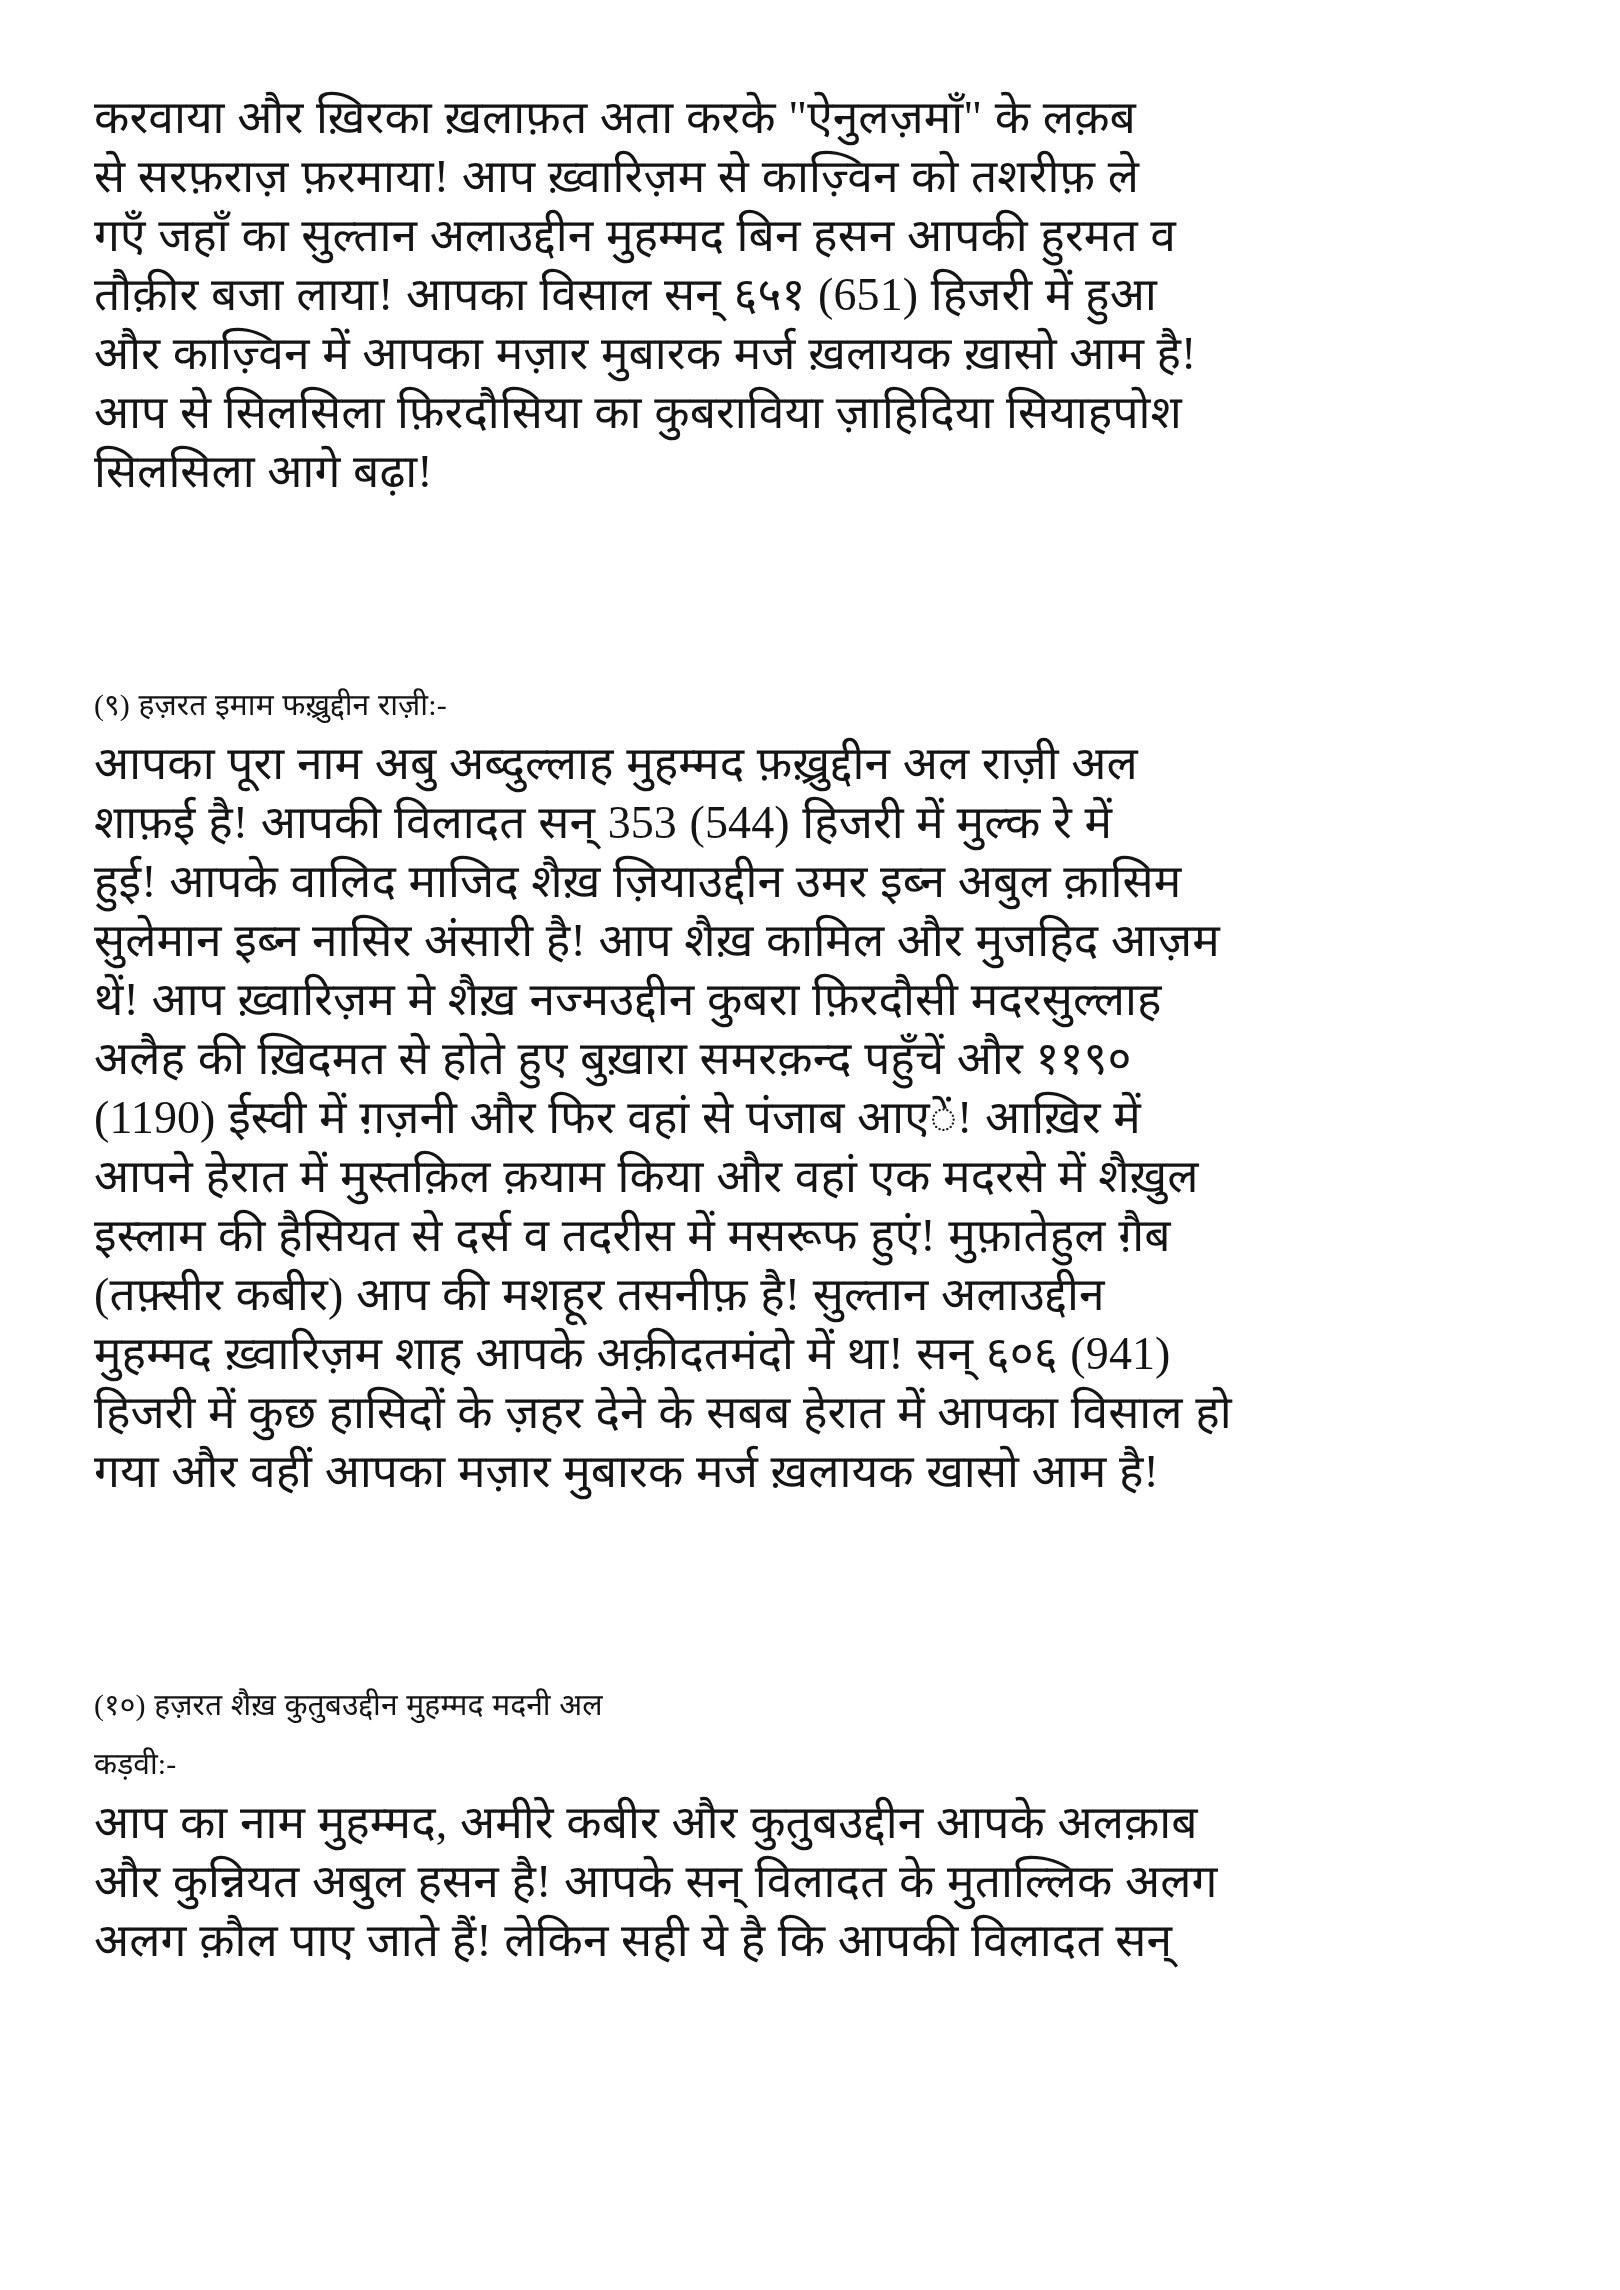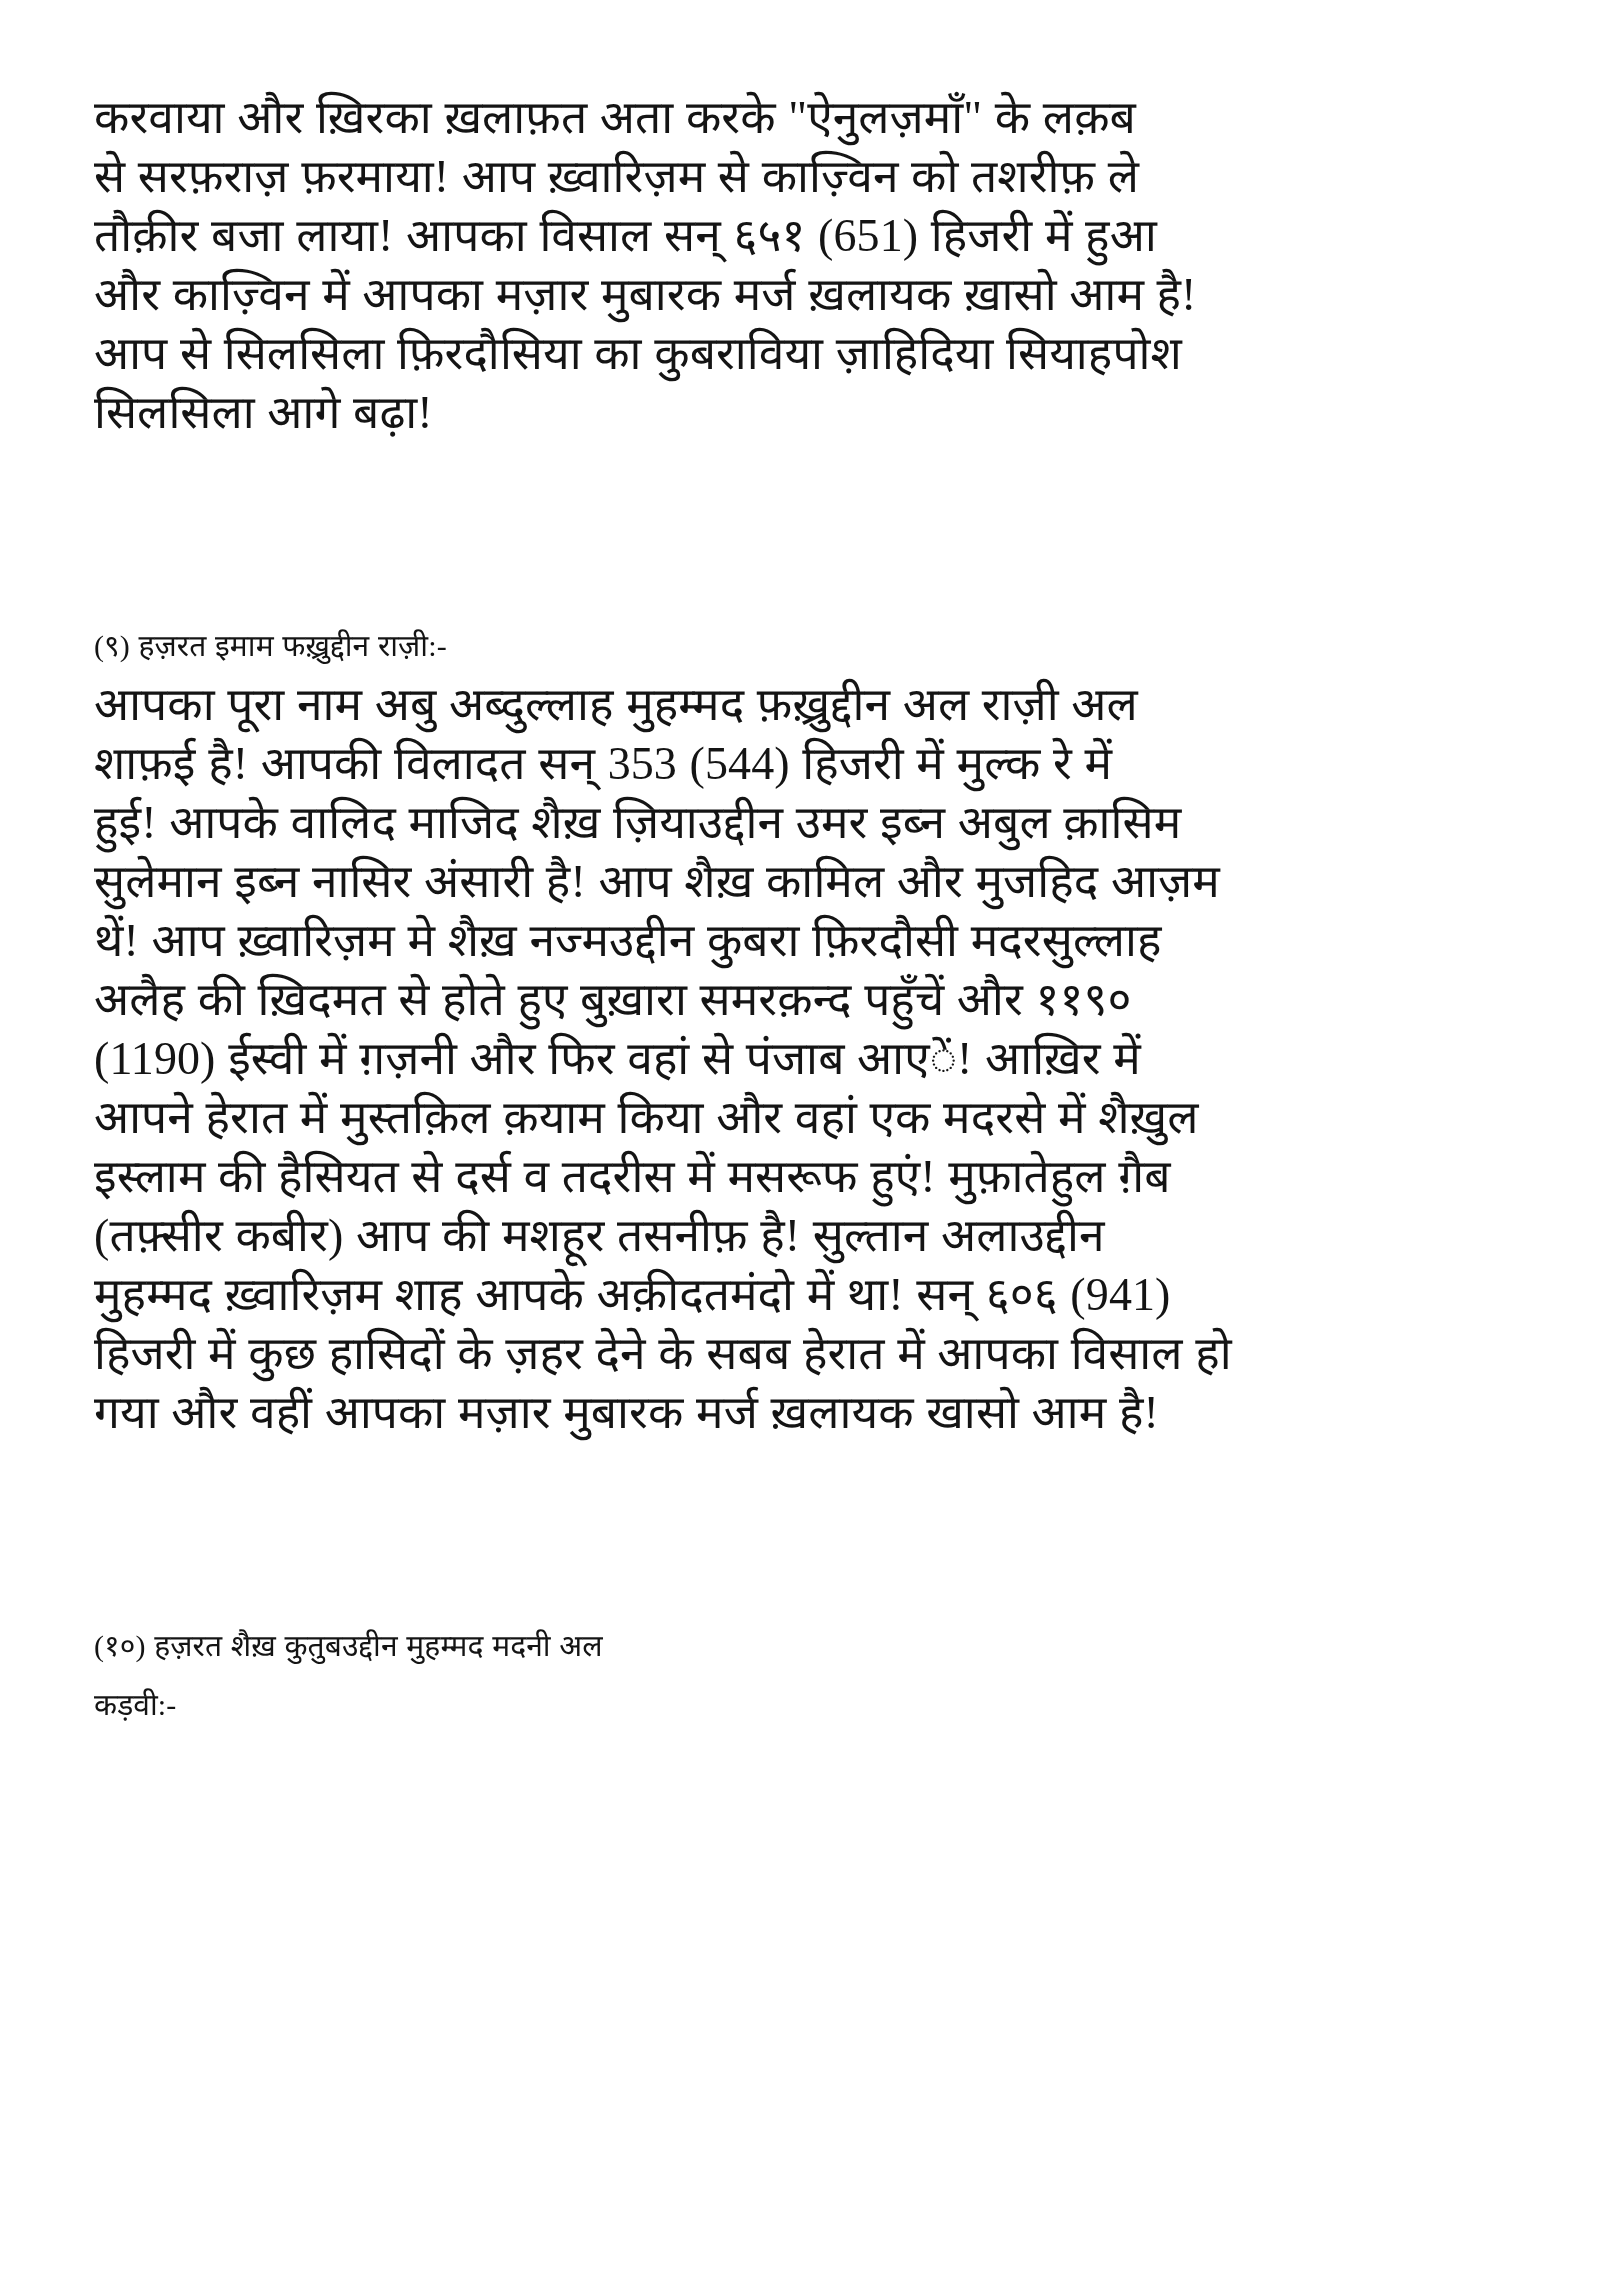--- a/index.html
+++ b/index.html
@@ -55,20 +55,21 @@
 </head>
 <body>
 
 <div class="page">
 
   <div class="text-block">
 
     <p class="para">
       <span class="line">करवाया और ख़िरका ख़लाफ़त अता करके "ऐनुलज़माँ" के लक़ब</span>
       <span class="line">से सरफ़राज़ फ़रमाया! आप ख़्वारिज़म से काज़्विन को तशरीफ़ ले</span>
+      <span class="line">गएँ जहाँ का सुल्तान अलाउद्दीन मुहम्मद बिन हसन आपकी हुरमत व</span>
       <span class="line">तौक़ीर बजा लाया! आपका विसाल सन् ६५१ (651) हिजरी में हुआ</span>
       <span class="line">और काज़्विन में आपका मज़ार मुबारक मर्ज ख़लायक ख़ासो आम है!</span>
       <span class="line">आप से सिलसिला फ़िरदौसिया का कुबराविया ज़ाहिदिया सियाहपोश</span>
       <span class="line">सिलसिला आगे बढ़ा!</span>
     </p>
 
     <div class="gap-lg"></div>
 
     <h2 class="heading">
       <span class="line">(९) हज़रत इमाम फख़्रुद्दीन राज़ी:-</span>
@@ -88,16 +89,21 @@
       <span class="line">हिजरी में कुछ हासिदों के ज़हर देने के सबब हेरात में आपका विसाल हो</span>
       <span class="line">गया और वहीं आपका मज़ार मुबारक मर्ज ख़लायक खासो आम है!</span>
     </p>
 
     <div class="gap-lg"></div>
 
     <h2 class="heading">
       <span class="line">(१०) हज़रत शैख़ कुतुबउद्दीन मुहम्मद मदनी अल</span>
       <span class="line">कड़वी:-</span>
     </h2>
+    <p class="para">
+      <span class="line">आप का नाम मुहम्मद, अमीरे कबीर और कुतुबउद्दीन आपके अलक़ाब</span>
+      <span class="line">और कुन्नियत अबुल हसन है! आपके सन् विलादत के मुताल्लिक अलग</span>
+      <span class="line">अलग क़ौल पाए जाते हैं! लेकिन सही ये है कि आपकी विलादत सन्</span>
+    </p>
 
   </div>
 </div>
 
 
 </body></html>

